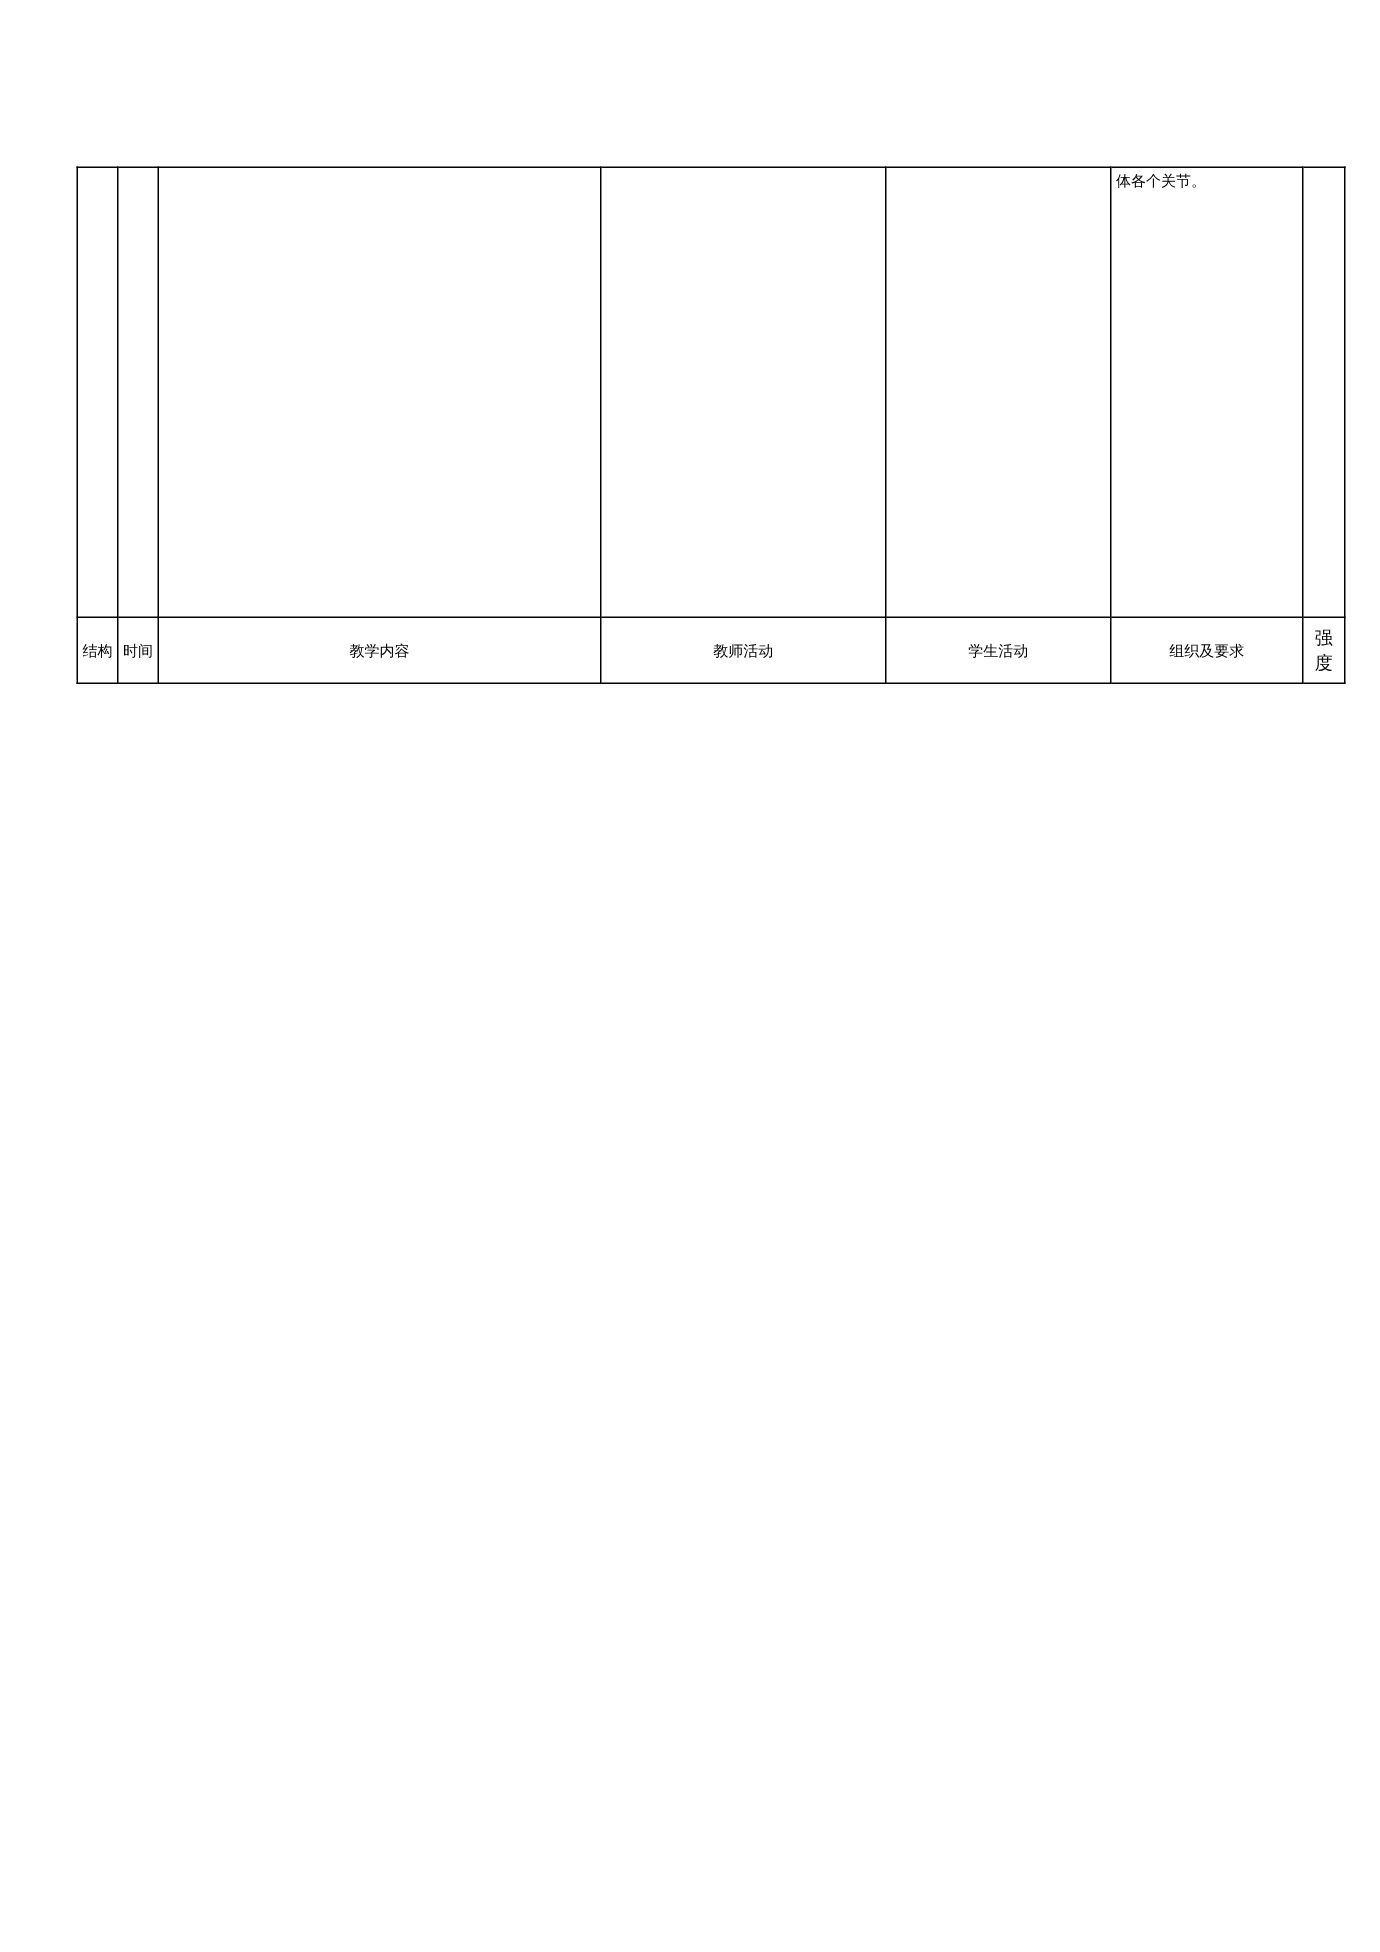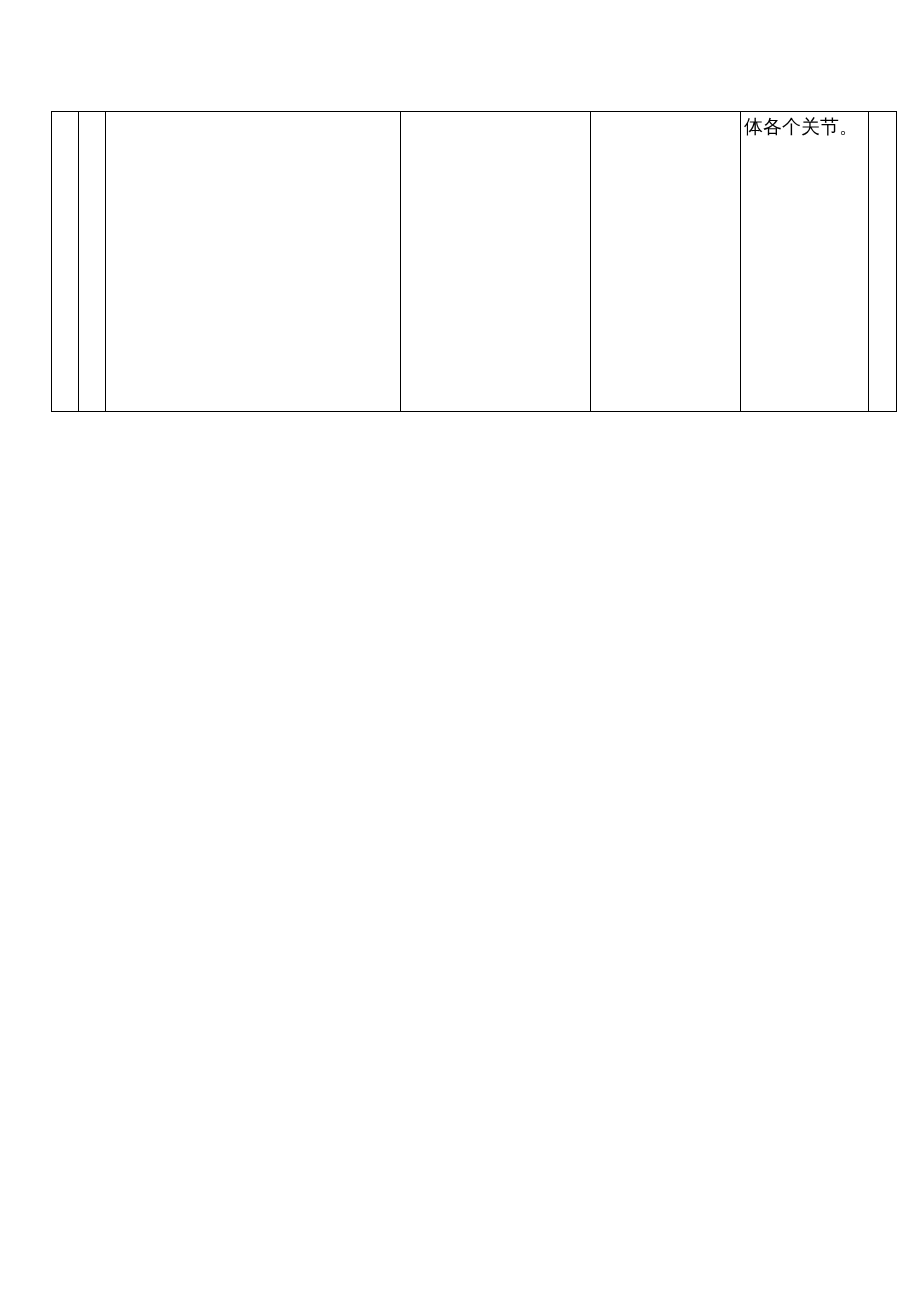--- a/index.html
+++ b/index.html
@@ -24,21 +24,21 @@
     }
     table {
       border-collapse: collapse;
       width: 100%;
       table-layout: fixed;
     }
     td {
       border: 1px solid #000000;
       vertical-align: middle;
       text-align: center;
-      font-size: 19px;
+      font-size: 10px;
       padding: 2px;
     }
     .col-structure {
       width: 27px;
     }
     .col-time {
       width: 27px;
     }
     .col-content {
       width: 295px;
@@ -88,15 +88,38 @@
     <tbody>
         <tr class="row-top">
       <td></td>
       <td></td>
       <td></td>
       <td></td>
       <td></td>
       <td class="top-left-text">体各个关节。</td>
       <td></td>
     </tr>
+    <tr class="row-header">
+      <td>
+        <span>结构</span>
+      </td>
+      <td>
+        <span>时间</span>
+      </td>
+      <td>
+        <span>教学内容</span>
+      </td>
+      <td>
+        <span>教师活动</span>
+      </td>
+      <td>
+        <span>学生活动</span>
+      </td>
+      <td>
+        <span>组织及要求</span>
+      </td>
+      <td class="narrow-text">
+        <span>强度</span>
+      </td>
+    </tr>
   </tbody>
     </table>
 </div>
 
 </body></html>

